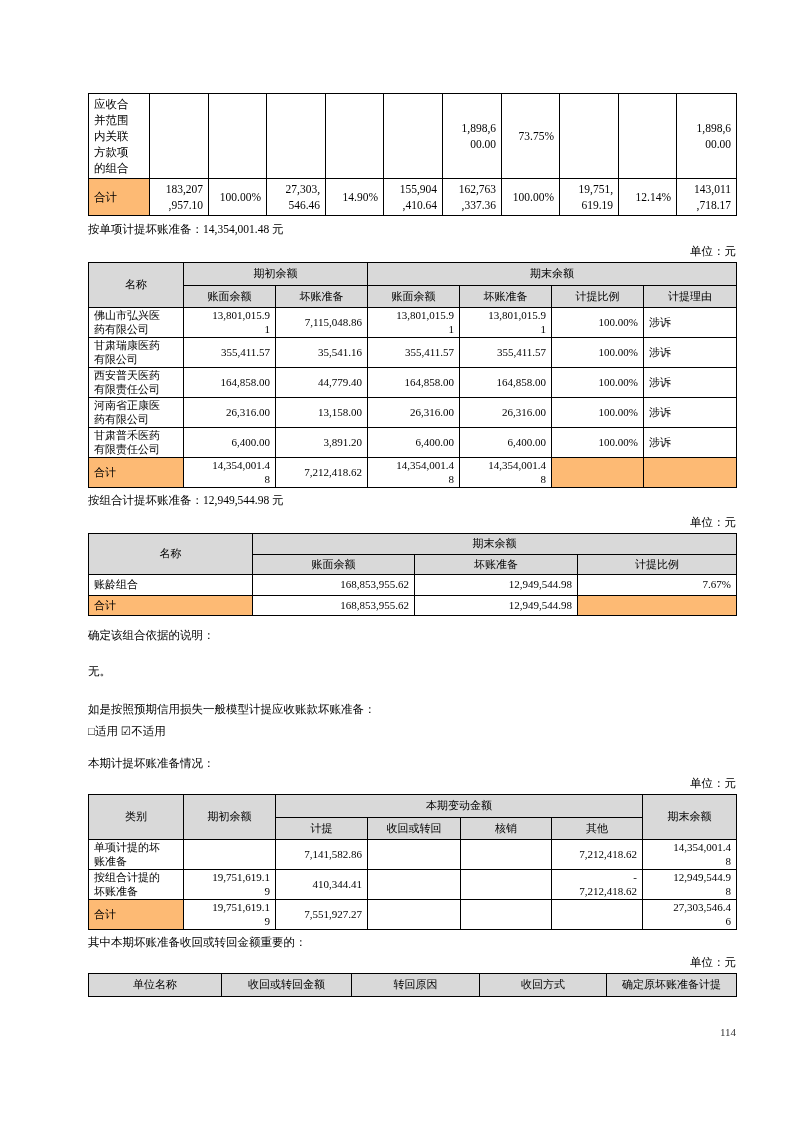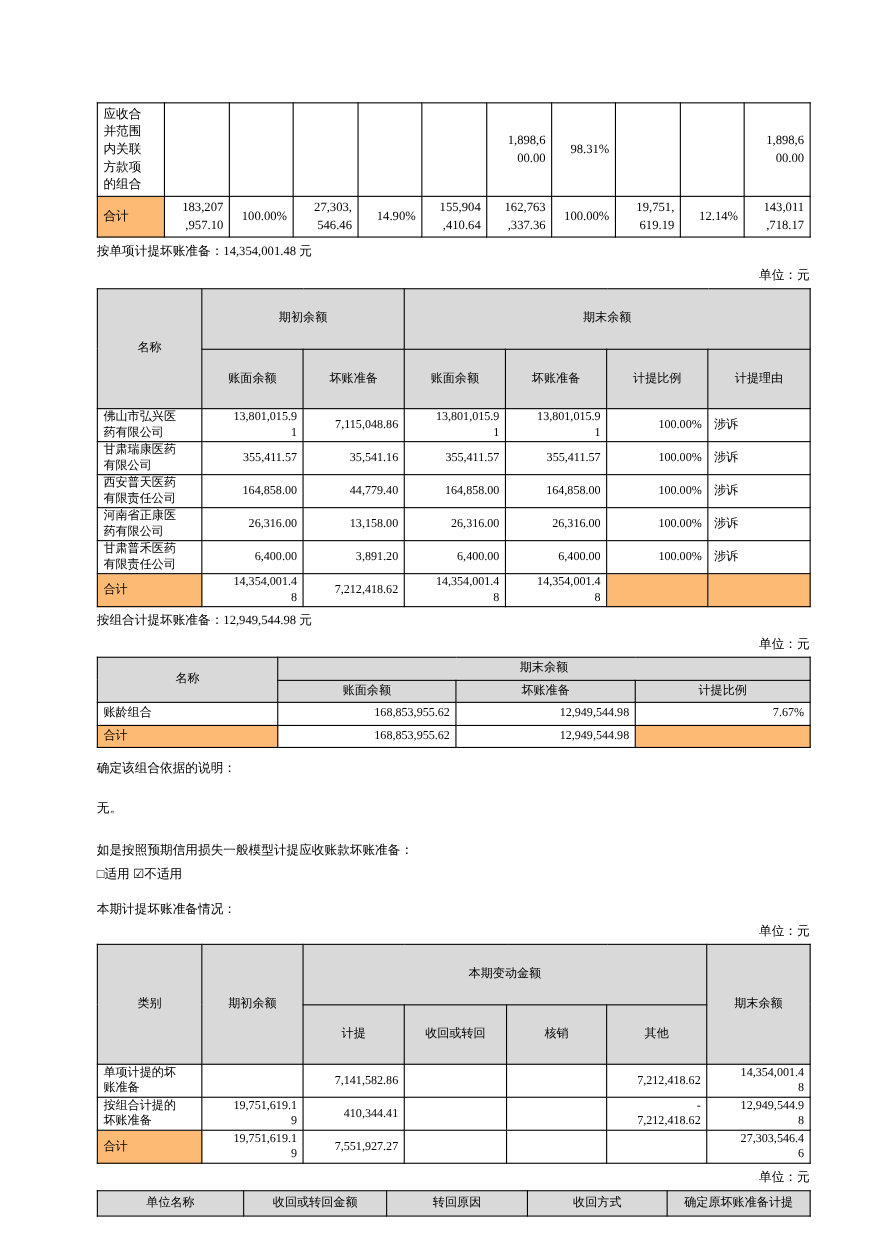--- a/index.html
+++ b/index.html
@@ -5,21 +5,21 @@
   * { margin:0; padding:0; box-sizing:border-box; }
   html,body { width:793px; height:1122px; background:#ffffff; color:#000;
     font-family:"Liberation Serif","DejaVu Serif",serif; }
   .content { position:absolute; left:88px; top:0; width:648px; }
   p { font-size:11.5px; line-height:14px; }
   .unit { text-align:right; }
   table { border-collapse:collapse; table-layout:fixed; width:648px; }
   td { border:1px solid #000; font-size:11px; line-height:13.5px;
        padding:1px 5px; vertical-align:middle;
        white-space:pre-line; word-break:break-all; }
-  .hd { text-align:center; background:#d9d9d9; padding:20px 2px; }
+  .hd { text-align:center; background:#d9d9d9; padding:4px 2px; }
   .gray { background:#fdba74; }
   .l { text-align:left; }
   .r { text-align:right; }
   .t1 td { font-size:11.5px; line-height:16px; padding:2px 5px; }
   .t3 td { padding:3px 5px; }
   .t5 td { padding:4px 8px; }
   .sec { font-size:13px; font-weight:bold; line-height:16px; padding-left:8px; }
   .m6{margin-top:6px}.m8{margin-top:8px}.m4{margin-top:4px}.m5{margin-top:5px}
   .m12{margin-top:12px}.m22{margin-top:22px}.m24{margin-top:24px}.m18{margin-top:18px}.m16{margin-top:28px}
   .pagenum { text-align:right; color:#333; font-size:11px; }
@@ -50,21 +50,21 @@
 内关联
 方款项
 的组合</td>
       <td class="r"></td>
       <td class="r"></td>
       <td class="r"></td>
       <td class="r"></td>
       <td class="r"></td>
       <td class="r">1,898,6
 00.00</td>
-      <td class="r">98.31%</td>
+      <td class="r">73.75%</td>
       <td class="r"></td>
       <td class="r"></td>
       <td class="r">1,898,6
 00.00</td>
     </tr>
     <tr>
       <td class="l gray">合计</td>
       <td class="r">183,207
 ,957.10</td>
       <td class="r">100.00%</td>
@@ -280,20 +280,21 @@
       <td class="r">7,551,927.27</td>
       <td class="r"></td>
       <td class="r"></td>
       <td class="r"></td>
       <td class="r">27,303,546.4
 6</td>
     </tr>
   </tbody>
     </table>
 
+  <p class="m5">其中本期坏账准备收回或转回金额重要的：</p>
   <p class="unit m6">单位：元</p>
 
   <table class="t5 m4">
     <colgroup>
       <col style="width:133px">
         <col style="width:130px">
         <col style="width:128px">
         <col style="width:127px">
         <col style="width:130px">
     </colgroup>

